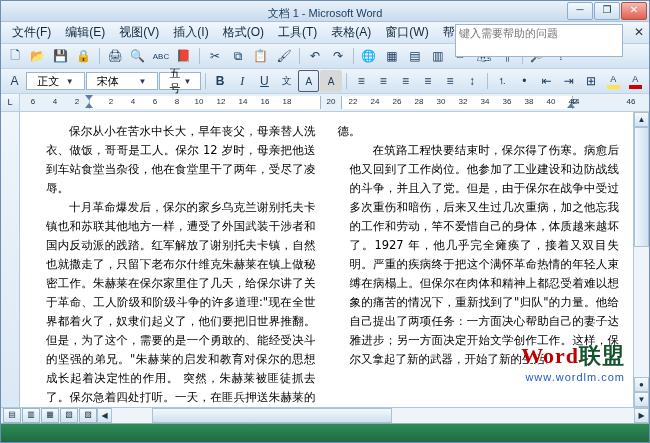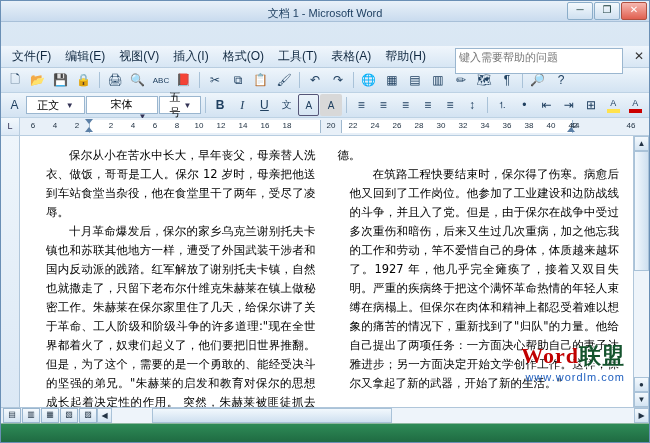--- a/index.html
+++ b/index.html
@@ -65,34 +65,33 @@
   
   .menubar {
     height: 21px;
     background: linear-gradient(#f0f6fc, #d7e6f4);
     display: flex;
     align-items: center;
     padding-left: 4px;
     border-bottom: 1px solid #b8cde0;
     position: relative;
     flex: 0 0 auto;
-    margin-top: 24px;
   }
   .menu-item {
     padding: 2px 7px;
     font-size: 12px;
     color: #102840;
     cursor: default;
   }
   .help-box {
     position: absolute;
     right: 26px;
     top: 2px;
     width: 168px;
-    height: 26px;
+    height: 33px;
     background: #fff;
     border: 1px solid #9ab6cf;
     font-size: 11px;
     color: #777;
     padding: 1px 3px;
     box-sizing: border-box;
     line-height: 15px;
   }
   .menu-close {
     position: absolute;
@@ -140,21 +139,21 @@
     box-sizing: border-box;
     color: #000;
   }
   .combo .arrow {
     margin-left: auto;
     font-size: 8px;
     color: #335;
     padding-left: 3px;
   }
   .combo.style { width: 60px; }
-  .combo.font { width: 74px; flex-direction: column; }
+  .combo.font { width: 74px; }
   .combo.size { width: 42px; }
   .bold-i { font-weight: bold; }
   .ital-i { font-style: italic; font-family: "Liberation Serif", serif; }
   .und-i { text-decoration: underline; }
   .color-chip {
     width: 13px;
     height: 4px;
     background: #cc0000;
     display: block;
     margin-top: 1px;
@@ -394,20 +393,21 @@
   </div>
 
   <div class="menubar">
     <div class="menu-item">文件(F)</div>
     <div class="menu-item">编辑(E)</div>
     <div class="menu-item">视图(V)</div>
     <div class="menu-item">插入(I)</div>
     <div class="menu-item">格式(O)</div>
     <div class="menu-item">工具(T)</div>
     <div class="menu-item">表格(A)</div>
+    <div class="menu-item">窗口(W)</div>
     <div class="menu-item">帮助(H)</div>
     <div class="help-box">键入需要帮助的问题</div>
     <div class="menu-close">✕</div>
   </div>
 
   <div class="toolbar">
     <div class="tb-btn">🗋</div>
     <div class="tb-btn">📂</div>
     <div class="tb-btn">💾</div>
     <div class="tb-btn">🔒</div>

